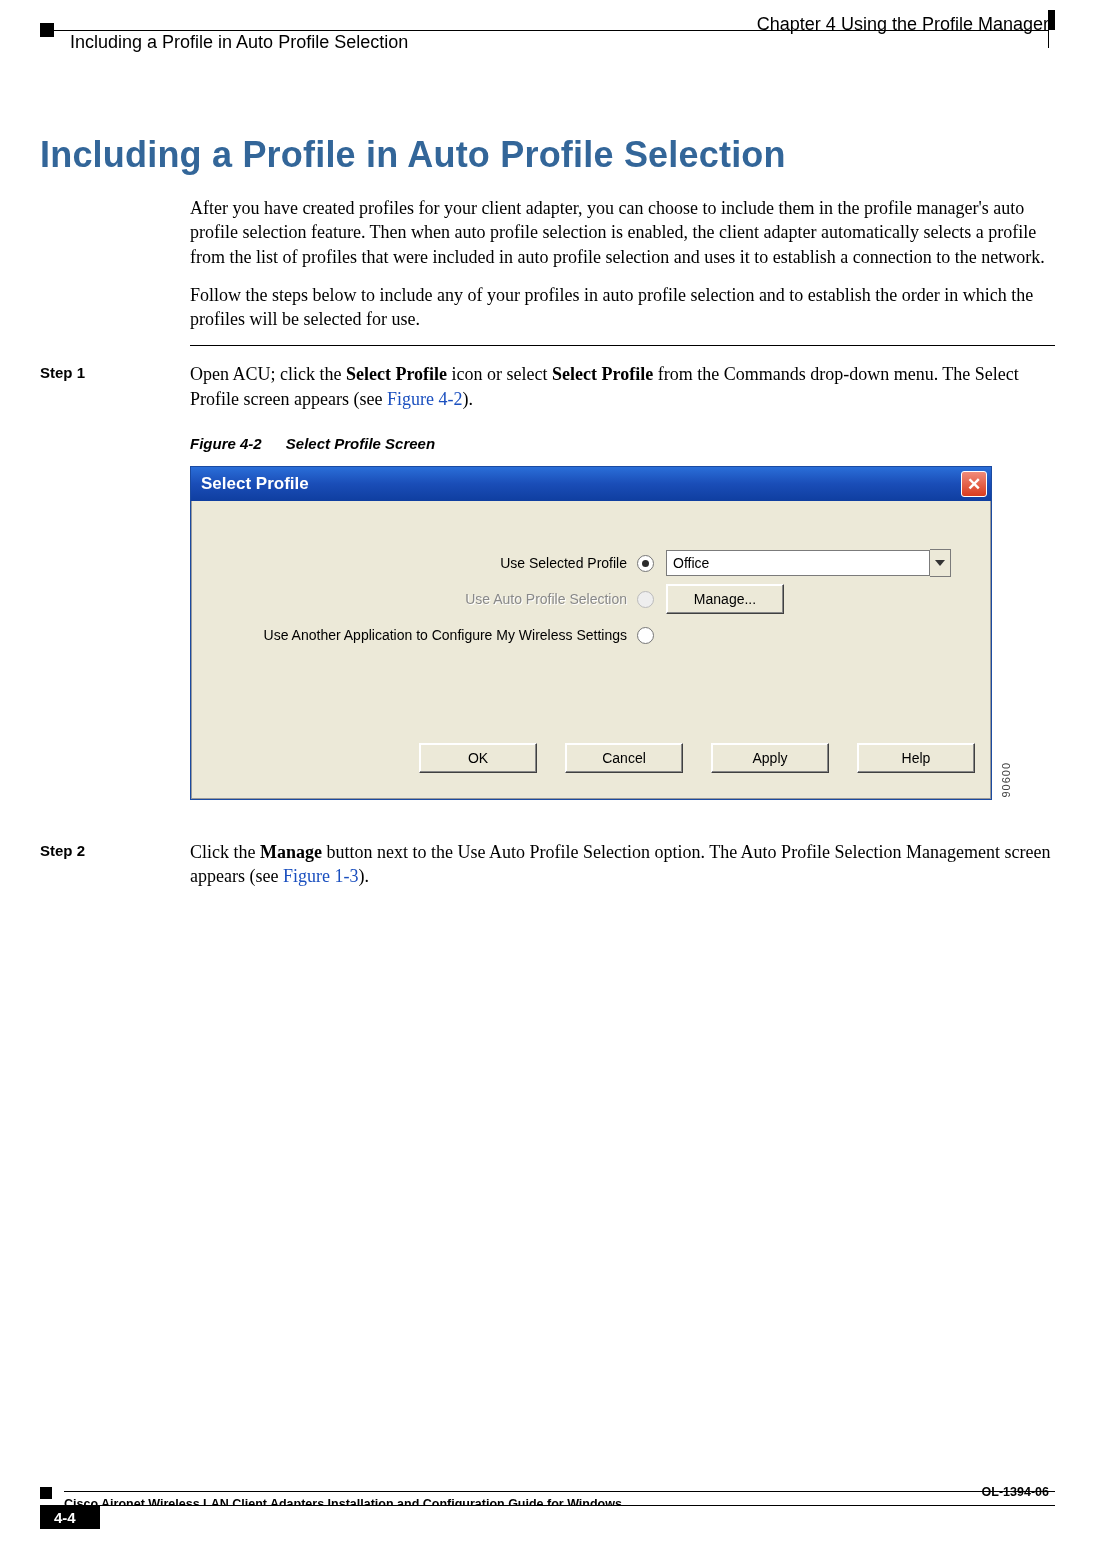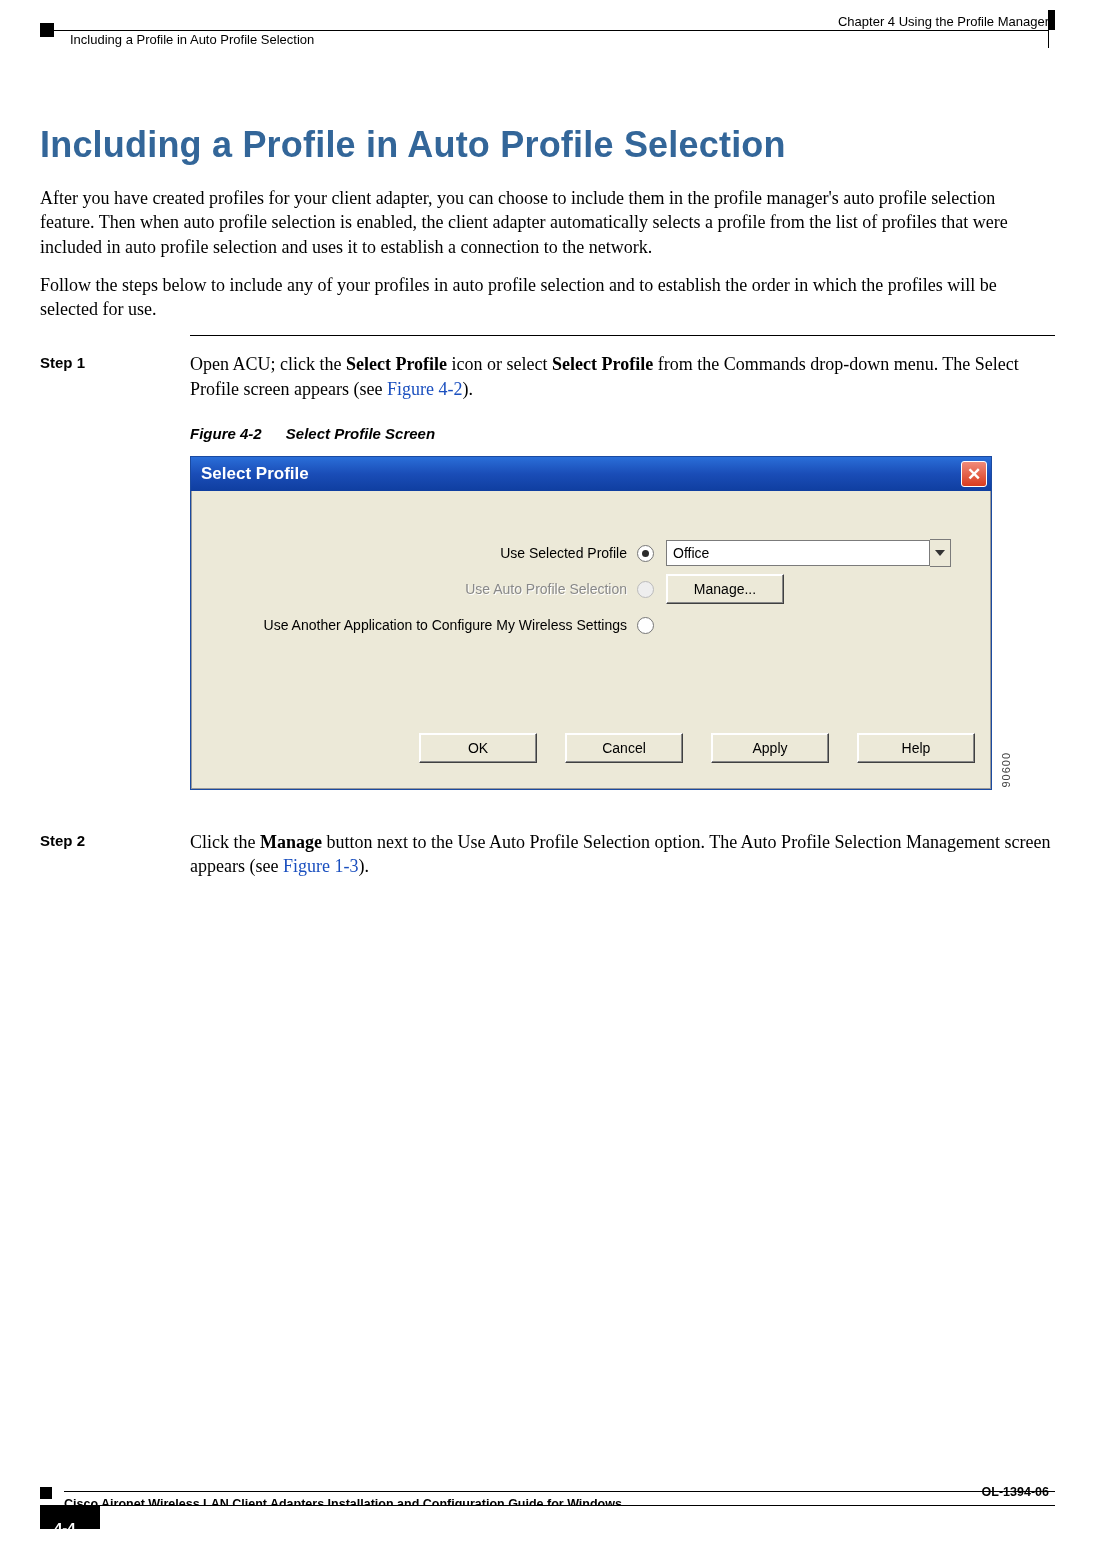--- a/index.html
+++ b/index.html
@@ -13,43 +13,43 @@
   .page {
     position: relative;
     width: 1095px;
     height: 1549px;
     box-sizing: border-box;
     padding: 0 40px;
   }
   
   .runhead {
     position: relative;
-    padding-top: 14px;
+    padding-top: 24px;
     font-family: Arial, Helvetica, sans-serif;
     font-weight: normal;
-    font-size: 13px;
+    font-size: 18px;
   }
   .runhead .right { position:absolute; right:6px; top:14px; }
   .runhead .left  { position:absolute; left:30px; top:32px; }
   .runhead-rule-top { position:absolute; left:0; right:6px; top:30px; height:0; border-top:1px solid #000;}
   .runhead-square-left { position:absolute; left:0; top:23px; width:14px; height:14px; background:#000;}
   .runhead-square-right{ position:absolute; right:0; top:10px; width:6px; height:20px; background:#000;}
   .runhead-rule-right { position:absolute; right:6px; top:10px; height:38px; width:0; border-right:1px solid #000;}
 
   
   .content { margin-top: 110px; }
   h1.title {
     font-family: Arial, Helvetica, sans-serif;
     font-weight: bold;
     font-size: 36px;
     color: #336699;
     margin: 0 0 20px 0;
     letter-spacing: 0.2px;
   }
-  .body-indent { margin-right: 10px; }
+  .body-indent { margin-left: 150px; margin-right: 10px; }
   p.body {
     font-size: 18px;
     line-height: 1.35;
     margin: 0 0 14px 0;
   }
   .steps { margin-top: 11px; }
   .step-row { display:flex; margin-bottom: 20px; }
   .step-label {
     width: 150px; flex:0 0 150px;
     font-family: Arial, Helvetica, sans-serif;
@@ -124,21 +124,21 @@
   .btn-row { display:flex; gap:28px; justify-content:flex-end; margin-top:90px; padding-bottom:6px;}
   .imgid { position:absolute; right:-2px; bottom:2px; font-size:11px; color:#444; writing-mode: vertical-rl; transform: rotate(180deg); font-family: Arial, sans-serif; letter-spacing:1px;}
 
   
   .footer { position:absolute; left:40px; right:40px; bottom:20px; font-family: Arial, Helvetica, sans-serif;}
   .footer-rule { border:none; border-top:1px solid #000; margin:0 0 4px 0;}
   .footer-top { display:flex; align-items:center; }
   .footer-sq { width:12px; height:12px; background:#000; margin-right:12px;}
   .footer-title { font-weight:bold; font-size:12.5px; }
   .footer-bar { background:#000; height:24px; margin-top:6px; position:relative;}
-  .footer-page { position:absolute; left:14px; top:14px; color:#fff; font-weight:bold; font-size:15px;}
+  .footer-page { position:absolute; left:14px; top:4px; color:#fff; font-weight:bold; font-size:15px;}
   .footer-doc { position:absolute; right:6px; top:-20px; font-weight:bold; font-size:12.5px;}
   .footer-bar-clip { position:absolute; left:60px; top:0; right:0; bottom:0; background:#fff; border-top:1px solid #000;}
 </style>
 </head>
 <body>
 
 <div class="page">
 
   <div class="runhead">
     <div class="runhead-square-right"></div>

